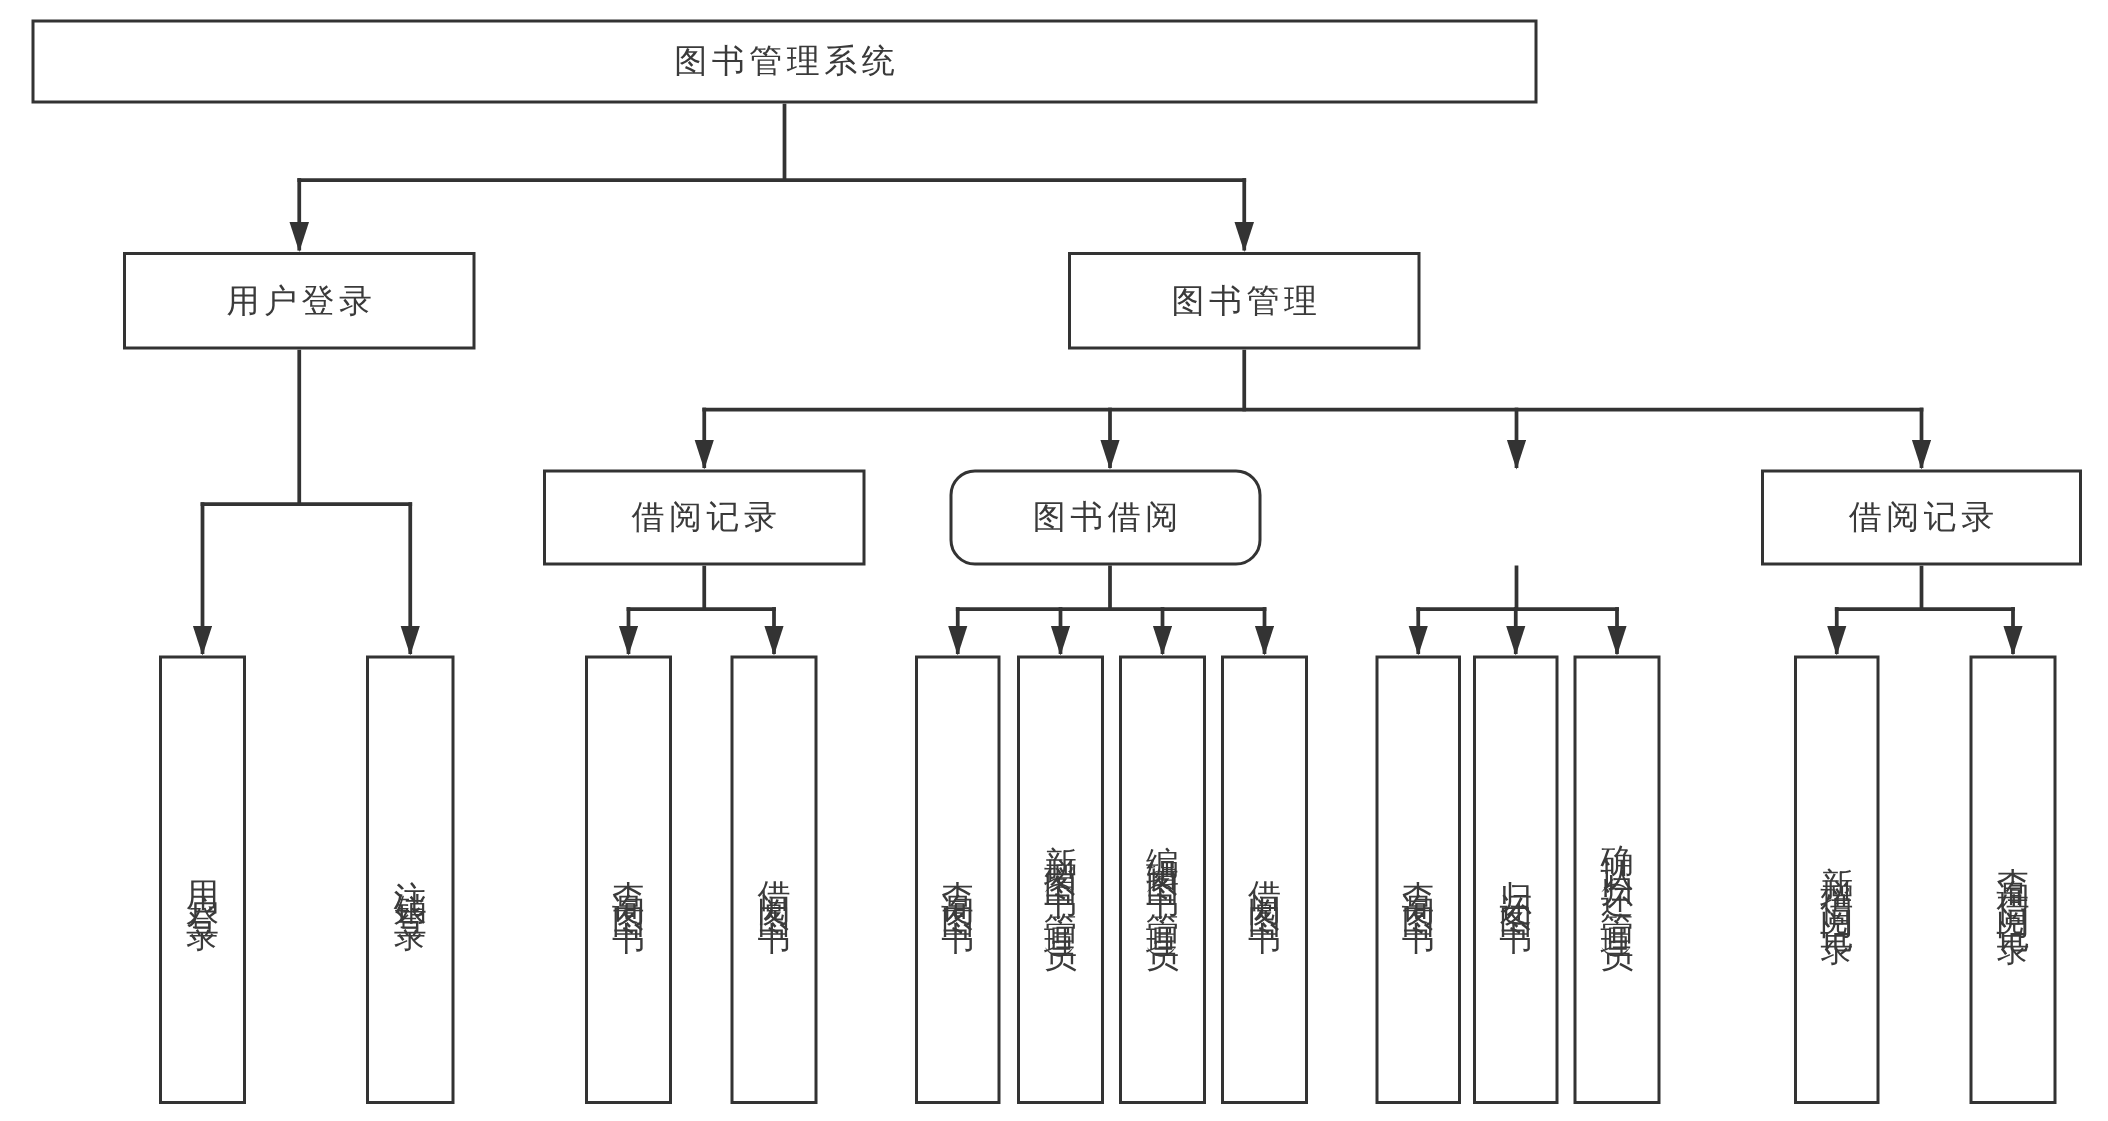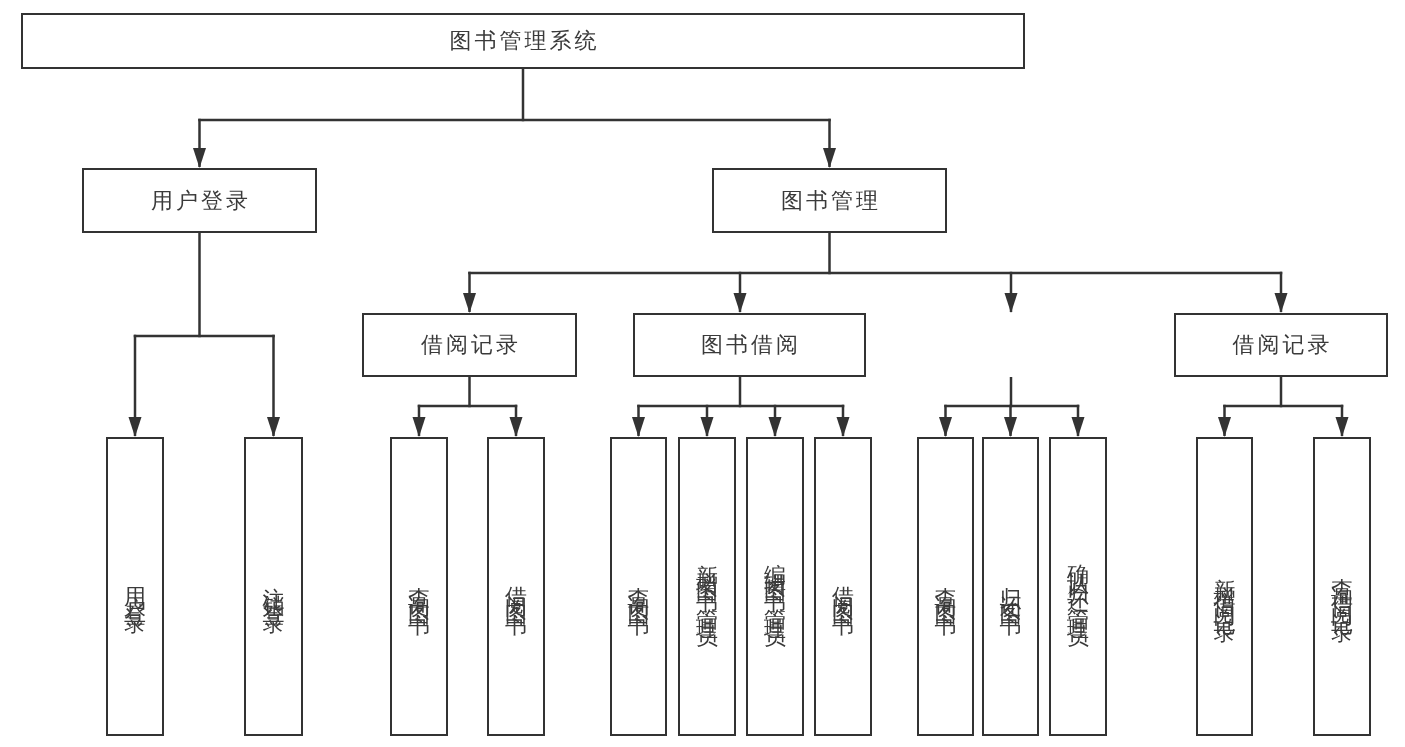--- a/index.html
+++ b/index.html
@@ -111,21 +111,21 @@
       <line x1="1342" y1="404.75" x2="1342" y2="436" marker-end="url(#arrow)"></line>
     </g>
   </svg>
 
   <div class="hbox" style="left:21px; top:13px; width:1004px; height:56px;">图书管理系统</div>
 
   <div class="hbox" style="left:82px; top:168px; width:235px; height:65px;">用户登录</div>
   <div class="hbox" style="left:712px; top:168px; width:235px; height:65px;">图书管理</div>
 
   <div class="hbox" style="left:362px; top:313px; width:215px; height:64px;">借阅记录</div>
-  <div class="hbox" style="left:633px; top:313px; width:233px; height:64px;">图书借阅</div>
+  <div class="hbox" style="left:633px; top:313px; width:208px; height:64px;border-radius:17px;">图书借阅</div>
   <div class="hbox" style="left:1174px; top:313px; width:214px; height:64px;">借阅记录</div>
 
   <div class="vbox" style="left:106px; width:58px;">用户登录</div>
   <div class="vbox" style="left:244px; width:59px;">注销登录</div>
 
   <div class="vbox" style="left:390px; width:58px;">查询图书</div>
   <div class="vbox" style="left:487px; width:58px;">借阅图书</div>
 
   <div class="vbox" style="left:610px; width:57px;">查询图书</div>
   <div class="vbox" style="left:678px; width:58px;">新增图书（管理员）</div>

